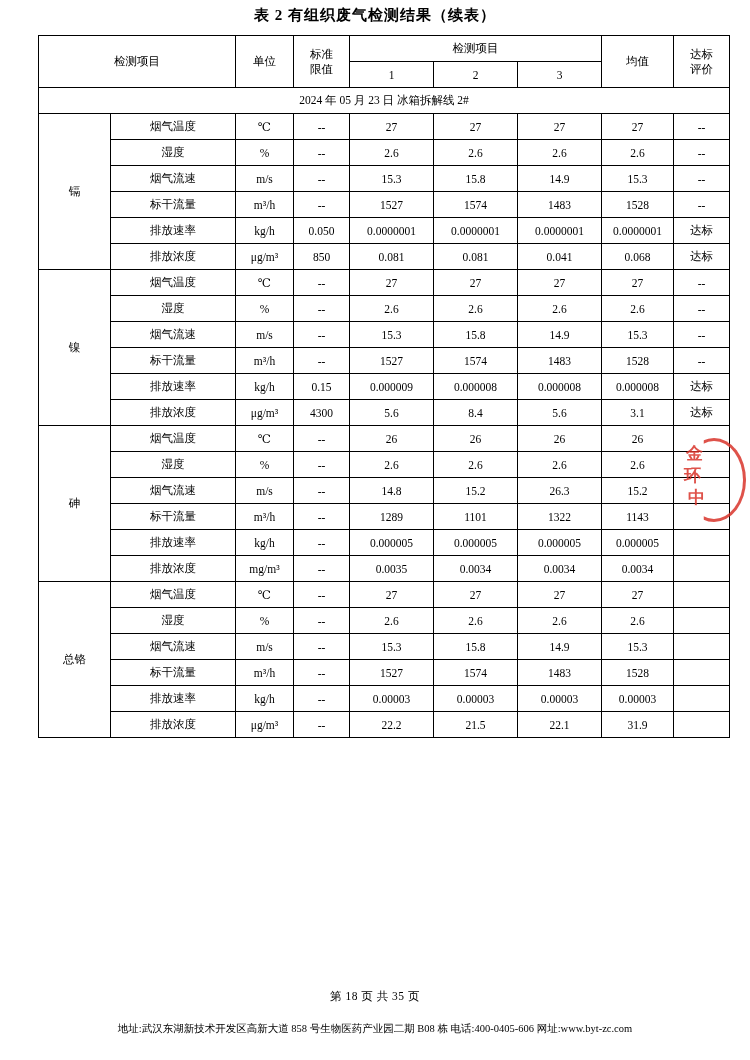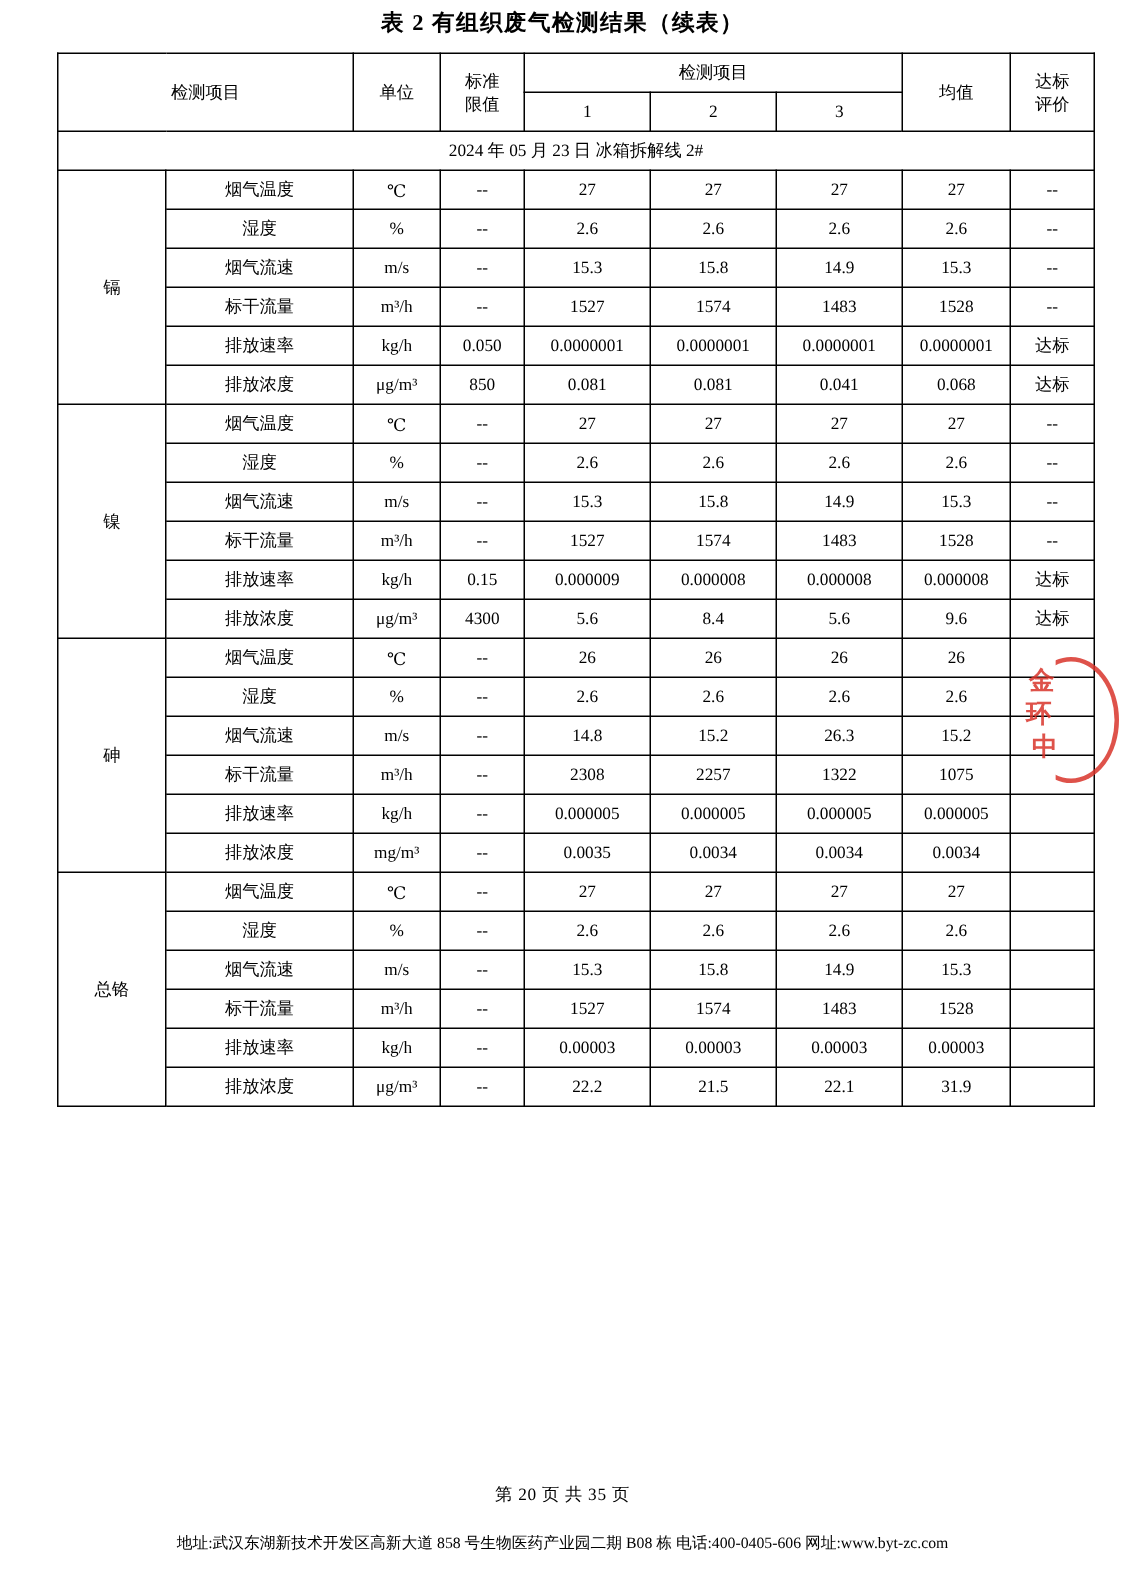--- a/index.html
+++ b/index.html
@@ -282,21 +282,21 @@
           <td class="val">0.000008</td>
           <td class="val">达标</td>
         </tr>
         <tr>
           <td class="item">排放浓度</td>
           <td class="unit">μg/m³</td>
           <td class="val">4300</td>
           <td class="val">5.6</td>
           <td class="val">8.4</td>
           <td class="val">5.6</td>
-          <td class="val">9.6</td>
+          <td class="val">3.1</td>
           <td class="val">达标</td>
         </tr>
         <tr>
           <td class="grp" rowspan="6">砷</td>
           <td class="item">烟气温度</td>
           <td class="unit">℃</td>
           <td class="val">--</td>
           <td class="val">26</td>
           <td class="val">26</td>
           <td class="val">26</td>
@@ -320,24 +320,24 @@
           <td class="val">14.8</td>
           <td class="val">15.2</td>
           <td class="val">26.3</td>
           <td class="val">15.2</td>
           <td class="val"></td>
         </tr>
         <tr>
           <td class="item">标干流量</td>
           <td class="unit">m³/h</td>
           <td class="val">--</td>
-          <td class="val">2308</td>
-          <td class="val">2257</td>
+          <td class="val">1289</td>
+          <td class="val">1101</td>
           <td class="val">1322</td>
-          <td class="val">1075</td>
+          <td class="val">1143</td>
           <td class="val"></td>
         </tr>
         <tr>
           <td class="item">排放速率</td>
           <td class="unit">kg/h</td>
           <td class="val">--</td>
           <td class="val">0.000005</td>
           <td class="val">0.000005</td>
           <td class="val">0.000005</td>
           <td class="val">0.000005</td>
@@ -417,16 +417,16 @@
       </tbody>
   </table>
 
   <div class="stamp">
     <div class="arc"></div>
     <div class="ch c1">金</div>
     <div class="ch c2">环</div>
     <div class="ch c3">中</div>
   </div>
 
-  <div class="footer-page">第 20 页 共 35 页</div>
+  <div class="footer-page">第 18 页 共 35 页</div>
   <div class="footer-addr">地址:武汉东湖新技术开发区高新大道 858 号生物医药产业园二期 B08 栋    电话:400-0405-606    网址:www.byt-zc.com</div>
 
 </div>
 
 </body></html>

